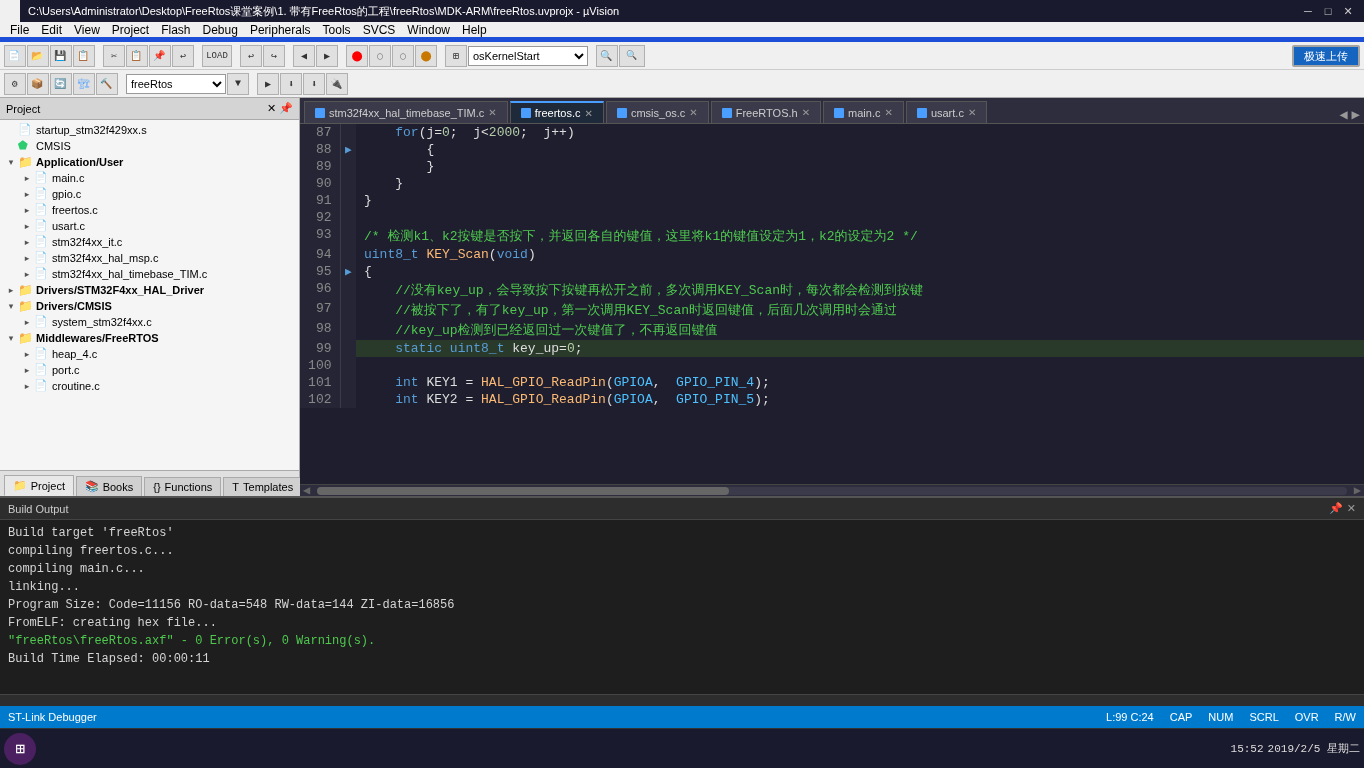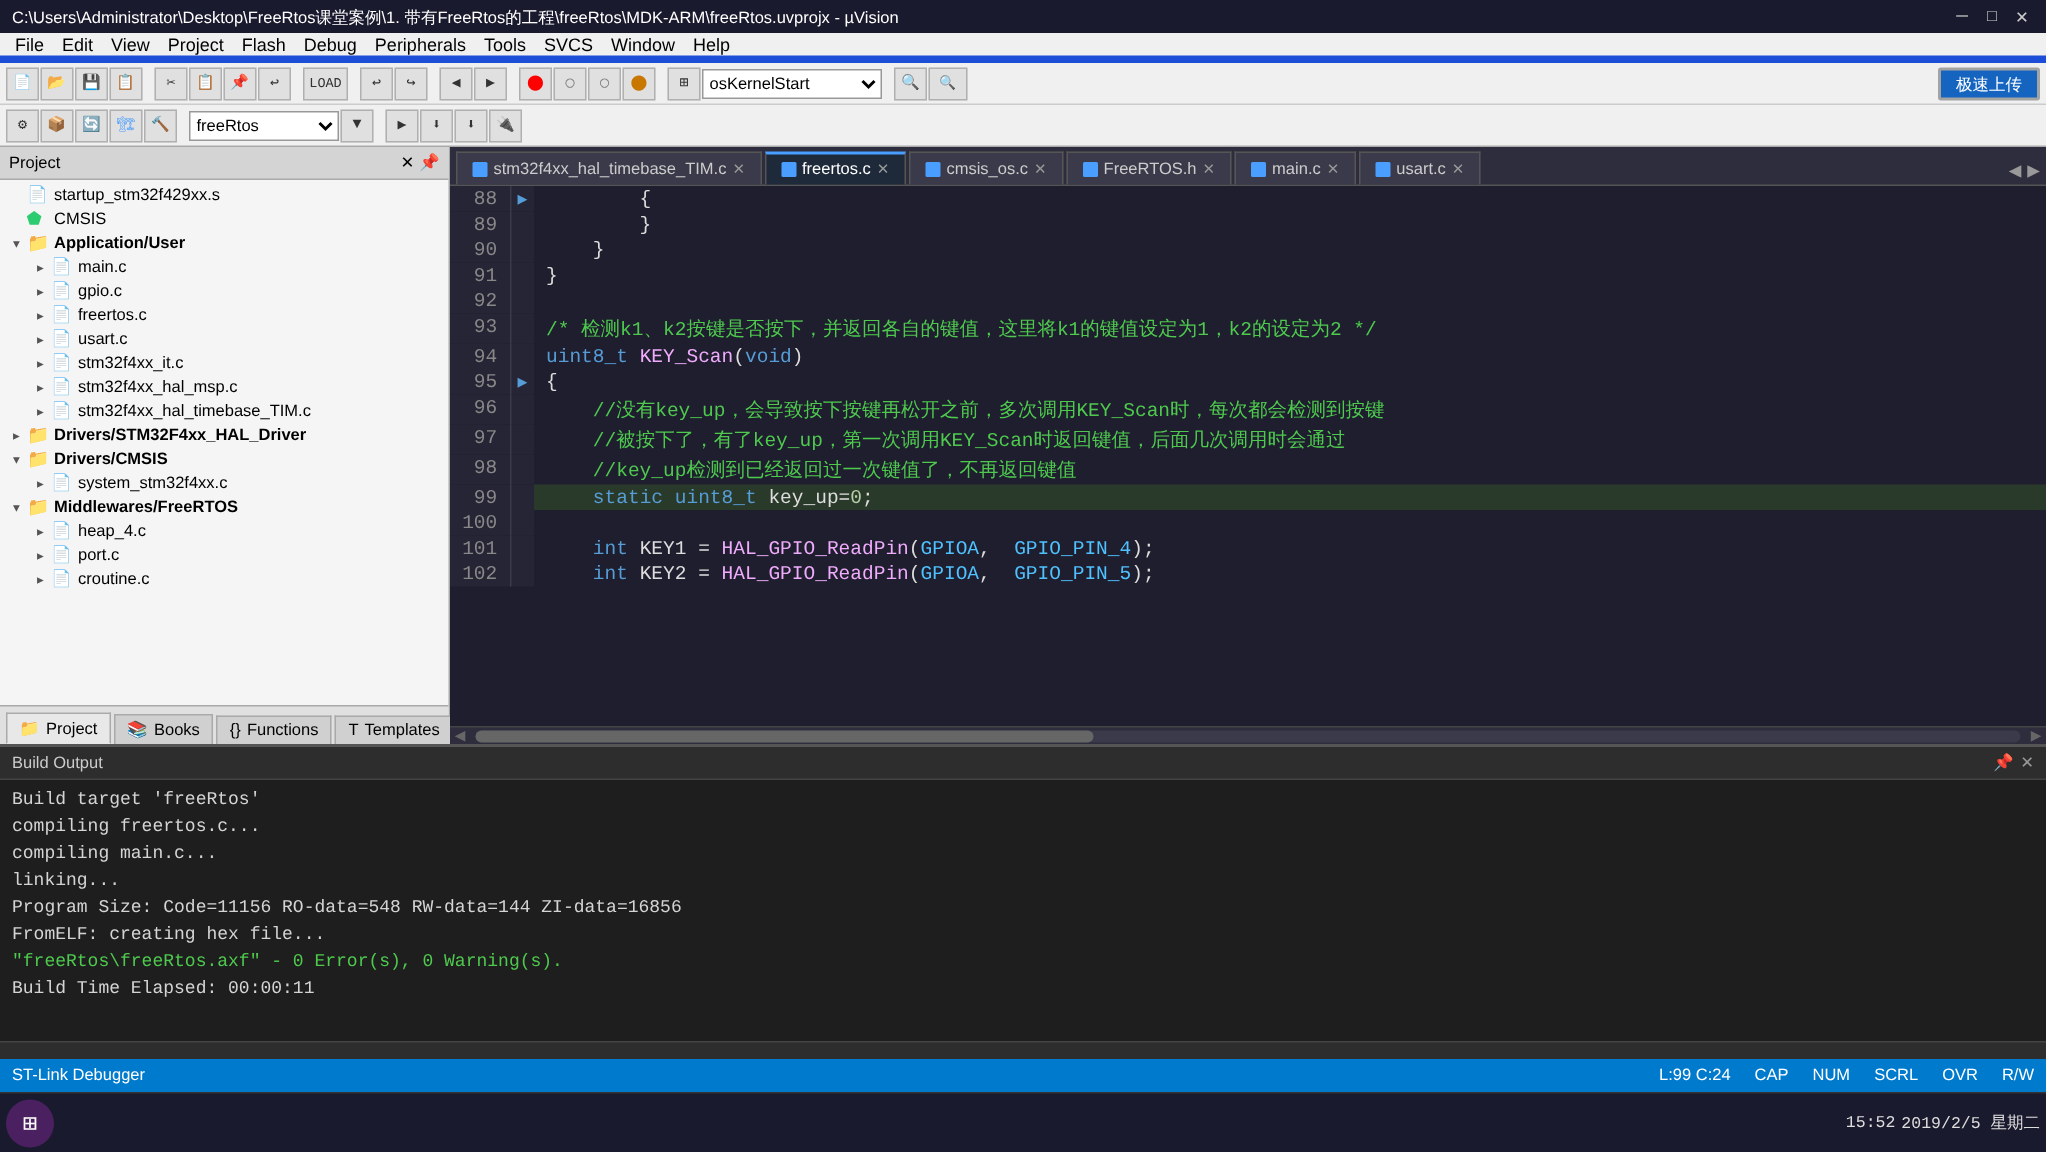--- a/index.html
+++ b/index.html
@@ -9,20 +9,21 @@
     #title-bar {
       background: #1a1a2e;
       color: #fff;
       height: 22px;
       display: flex;
       align-items: center;
       justify-content: space-between;
       padding: 0 8px;
       font-size: 11px;
       font-family: Arial, sans-serif;
+      margin-left: 20px;
     }
     #title-bar .title-text { flex: 1; }
     #title-bar .title-controls { display: flex; gap: 4px; }
     #title-bar .title-controls span {
       width: 16px; height: 16px; display: flex; align-items: center; justify-content: center;
       cursor: pointer; font-size: 11px; color: #ccc;
     }
 
     
     #menu-bar {
@@ -228,21 +229,21 @@
     .line-code {
       padding: 1px 8px;
       color: #ddd;
       white-space: pre;
       vertical-align: top;
     }
     tr.line-active .line-code { background: #2a3a2a; }
 
     
     .kw { color: #569cd6; }
-    .fn { color: #f0abfc; }
+    .fn { color: #fdba74; }
     .num { color: #b5cea8; }
     .cmt-zh { color: #4ec94e; }
     .macro { color: #4fc1ff; }
 
     
     #code-scrollbar-h {
       height: 12px;
       background: #2d2d3d;
       border-top: 1px solid #444;
       display: flex;
@@ -592,20 +593,25 @@
           <span class="close-tab">✕</span>
         </div>
         <div id="editor-tab-controls">
           <span>◀</span>
           <span>▶</span>
         </div>
       </div>
     <div id="code-content">
       <table id="code-table">
         <tbody id="code-tbody">
+            <tr>
+              <td class="line-num">87</td>
+              <td class="line-marker"></td>
+              <td class="line-code">    <span class="kw">for</span>(j=<span class="num">0</span>;  j&lt;<span class="num">2000</span>;  j++)</td>
+            </tr>
             <tr>
               <td class="line-num">88</td>
               <td class="line-marker" style="color: rgb(86, 156, 214);">▶</td>
               <td class="line-code">        {</td>
             </tr>
             <tr>
               <td class="line-num">89</td>
               <td class="line-marker"></td>
               <td class="line-code">        }</td>
             </tr>

